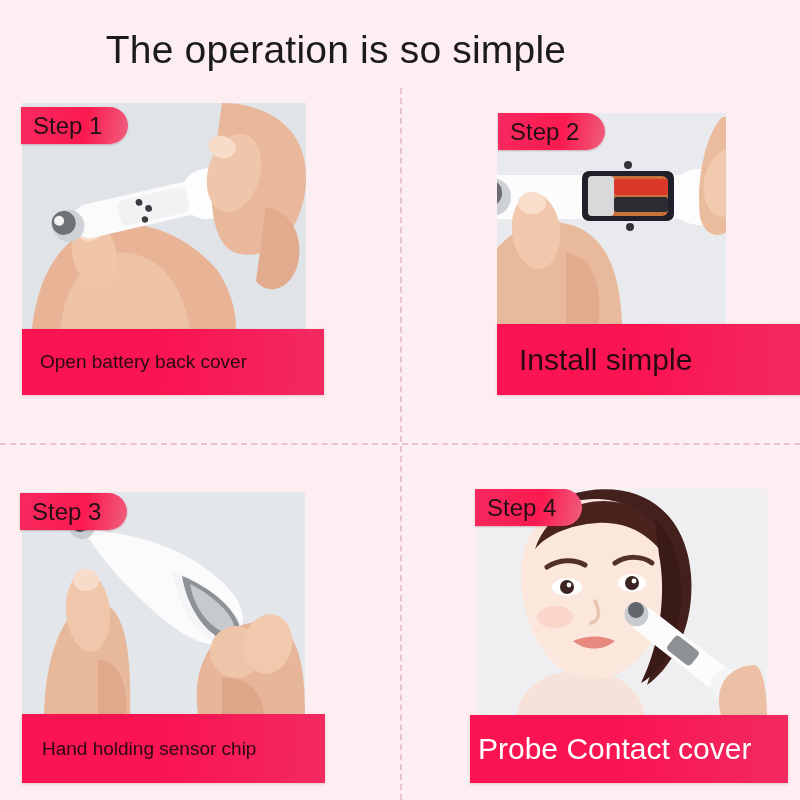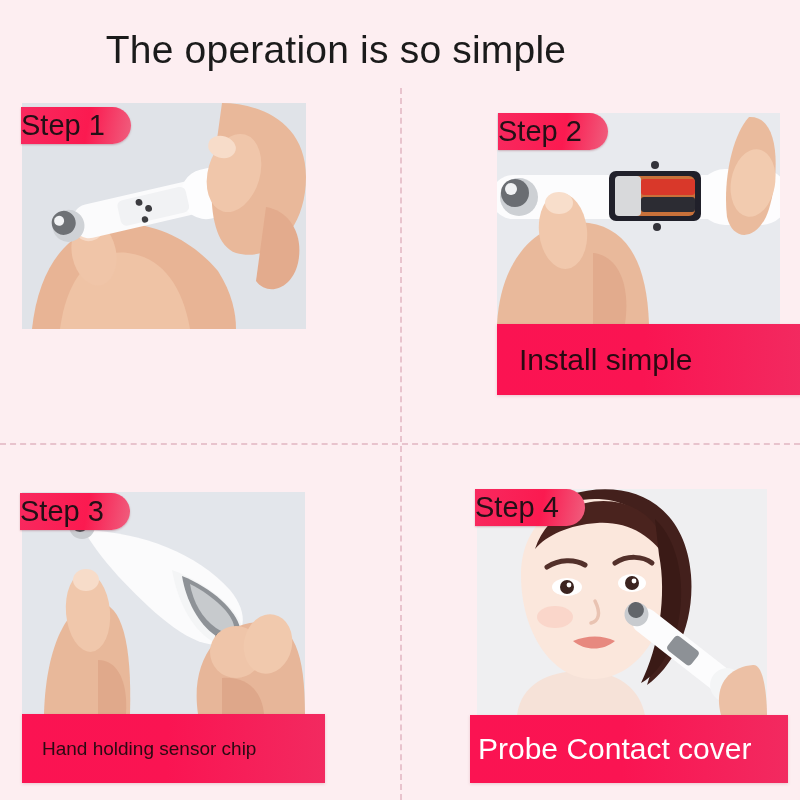--- a/index.html
+++ b/index.html
@@ -60,23 +60,24 @@
     overflow: hidden;
     background: #dfe2e6;
   }
 
   
   .step-badge {
     position: absolute;
     z-index: 6;
     height: 37px;
     line-height: 37px;
+    padding-left: 12px;
     padding-right: 26px;
     color: #231016;
-    font-size: 29px;
+    font-size: 24px;
     white-space: nowrap;
     border-top-right-radius: 19px;
     border-bottom-right-radius: 19px;
     background: linear-gradient(100deg, #f4275c 0%, #fb1e53 55%, #f0происход 100%);
     background: linear-gradient(100deg, #f8295f 0%, #fb1a50 60%, #ef5f7e 100%);
     box-shadow: 0 1px 2px rgba(120,0,30,0.25);
   }
 
   
   .caption {
@@ -90,21 +91,21 @@
   }
   .caption.light-text { color: #ffffff; }
 
   
   #panel-1 { left: 22px; top: 103px; width: 284px; height: 292px; }
   #panel-1 .photo { height: 226px; background: linear-gradient(160deg,#e3e6ea 0%, #dadde2 55%, #d3d7dc 100%); }
   #panel-1 .step-badge { left: -1px; top: 4px; }
   #panel-1 .caption { left: 0; top: 226px; width: 284px; height: 66px; font-size: 19px; padding-left: 18px; }
 
   
-  #panel-2 { left: 497px; top: 113px; width: 283px; height: 282px; }
+  #panel-2 { left: 497px; top: 113px; width: 229px; height: 282px; }
   #panel-2 .photo { height: 211px; background: linear-gradient(160deg,#eceef1 0%, #e3e6ea 50%, #dcdfe4 100%); }
   #panel-2 .step-badge { left: 1px; top: 0px; }
   #panel-2 .caption { left: 0; top: 211px; width: 283px; height: 71px; font-size: 30px; padding-left: 22px; }
 
   
   #panel-3 { left: 22px; top: 492px; width: 283px; height: 330px; }
   #panel-3 .photo { height: 222px; background: linear-gradient(160deg,#e6e9ed 0%, #dfe2e7 55%, #d8dbe0 100%); }
   #panel-3 .step-badge { left: -2px; top: 1px; }
   #panel-3 .caption { left: 0; top: 222px; width: 283px; height: 69px; font-size: 19px; padding-left: 20px; }
 
@@ -150,20 +151,23 @@
         <circle cx="36" cy="92" r="5" fill="#f2f3f5"></circle>
       </g>
 
       <path d="M200 0 C 236 0, 284 18, 284 74 C 284 126, 250 160, 214 150 C 190 142, 186 96, 192 58 Z" fill="#e9b89a"></path>
       <ellipse cx="212" cy="70" rx="26" ry="40" transform="rotate(16 212 70)" fill="#f0c6aa"></ellipse>
       <ellipse cx="200" cy="44" rx="14" ry="11" transform="rotate(16 200 44)" fill="#f7dcc9"></ellipse>
       <path d="M244 104 C 268 108, 282 132, 276 160 C 270 186, 246 194, 234 178 Z" fill="#e3ab8d"></path>
     </svg>
   </div>
   <div class="step-badge">Step 1</div>
+  <div class="caption">
+    <span>Open battery back cover</span>
+  </div>
 </div>
 
 <div class="panel" id="panel-2">
   <div class="photo">
     <svg viewBox="0 0 283 211" preserveAspectRatio="xMidYMid slice" aria-hidden="true">
       <rect x="0" y="0" width="283" height="211" fill="#e8eaee"></rect>
 
       <rect x="-6" y="62" width="290" height="44" rx="22" fill="#fcfcfd"></rect>
       <rect x="200" y="56" width="92" height="56" rx="28" fill="#fdfdfe"></rect>
 

